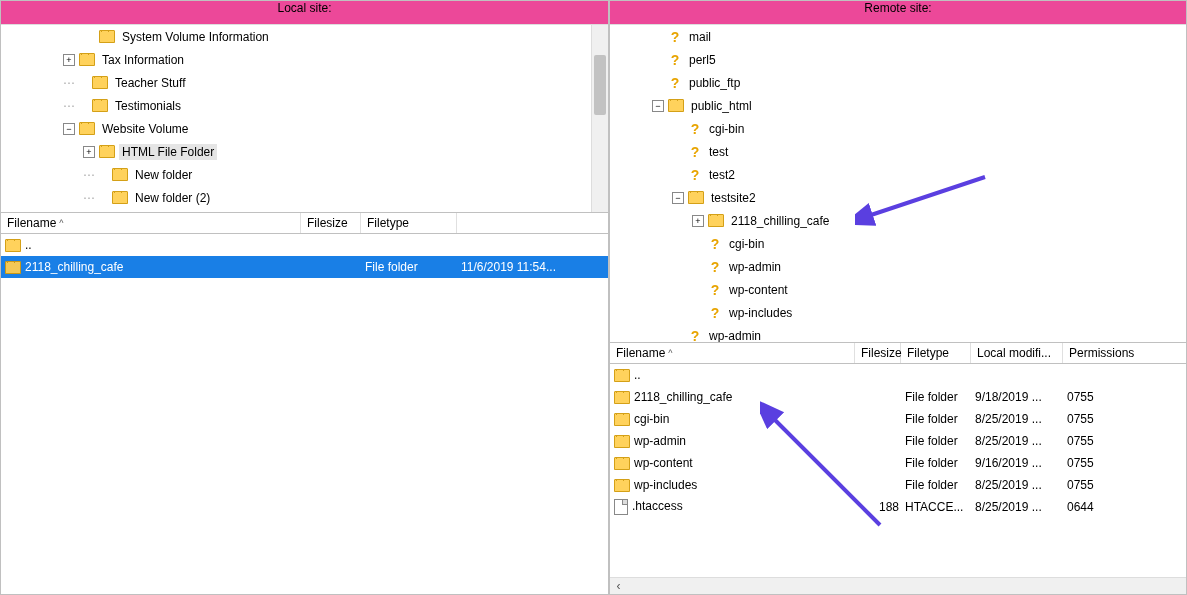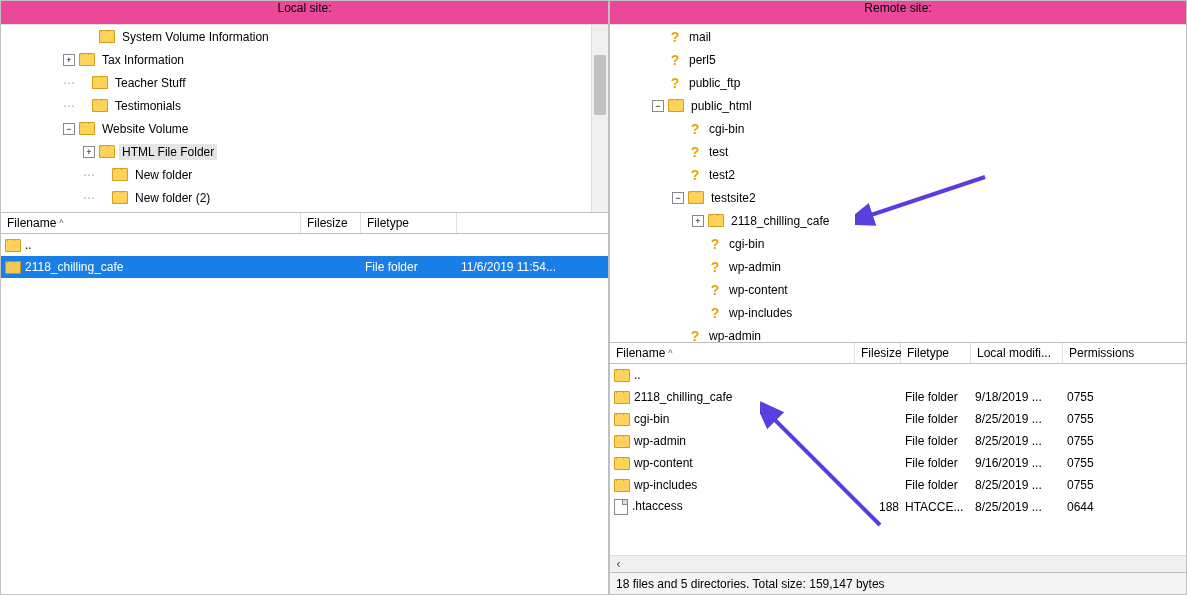--- a/index.html
+++ b/index.html
@@ -295,23 +295,20 @@
           </div>
           <div class="cell" style="width:46px;text-align:right">188</div>
           <div class="cell" style="width:70px">HTACCE...</div>
           <div class="cell" style="width:92px">8/25/2019 ...</div>
           <div class="cell" style="width:90px">0644</div>
         </div>
       </div>
     <div class="hscroll-remote">
         <div class="btn">‹</div>
       </div>
-    <div class="status-bar">
-        <span>18 files and 5 directories. Total size: 159,147 bytes</span>
-      </div>
   </div>
 </div>
 
 <svg class="arrow" style="left:855px; top:172px;" width="140" height="60">
   <defs>
       <marker id="ah1" markerWidth="10" markerHeight="10" refX="2" refY="3" orient="auto">
         <path d="M0,0 L0,6 L8,3 z" fill="#5a3fe0"></path>
       </marker>
     </defs>
   <line x1="130" y1="5" x2="10" y2="45" stroke="#5a3fe0" stroke-width="4" marker-end="url(#ah1)"></line>

